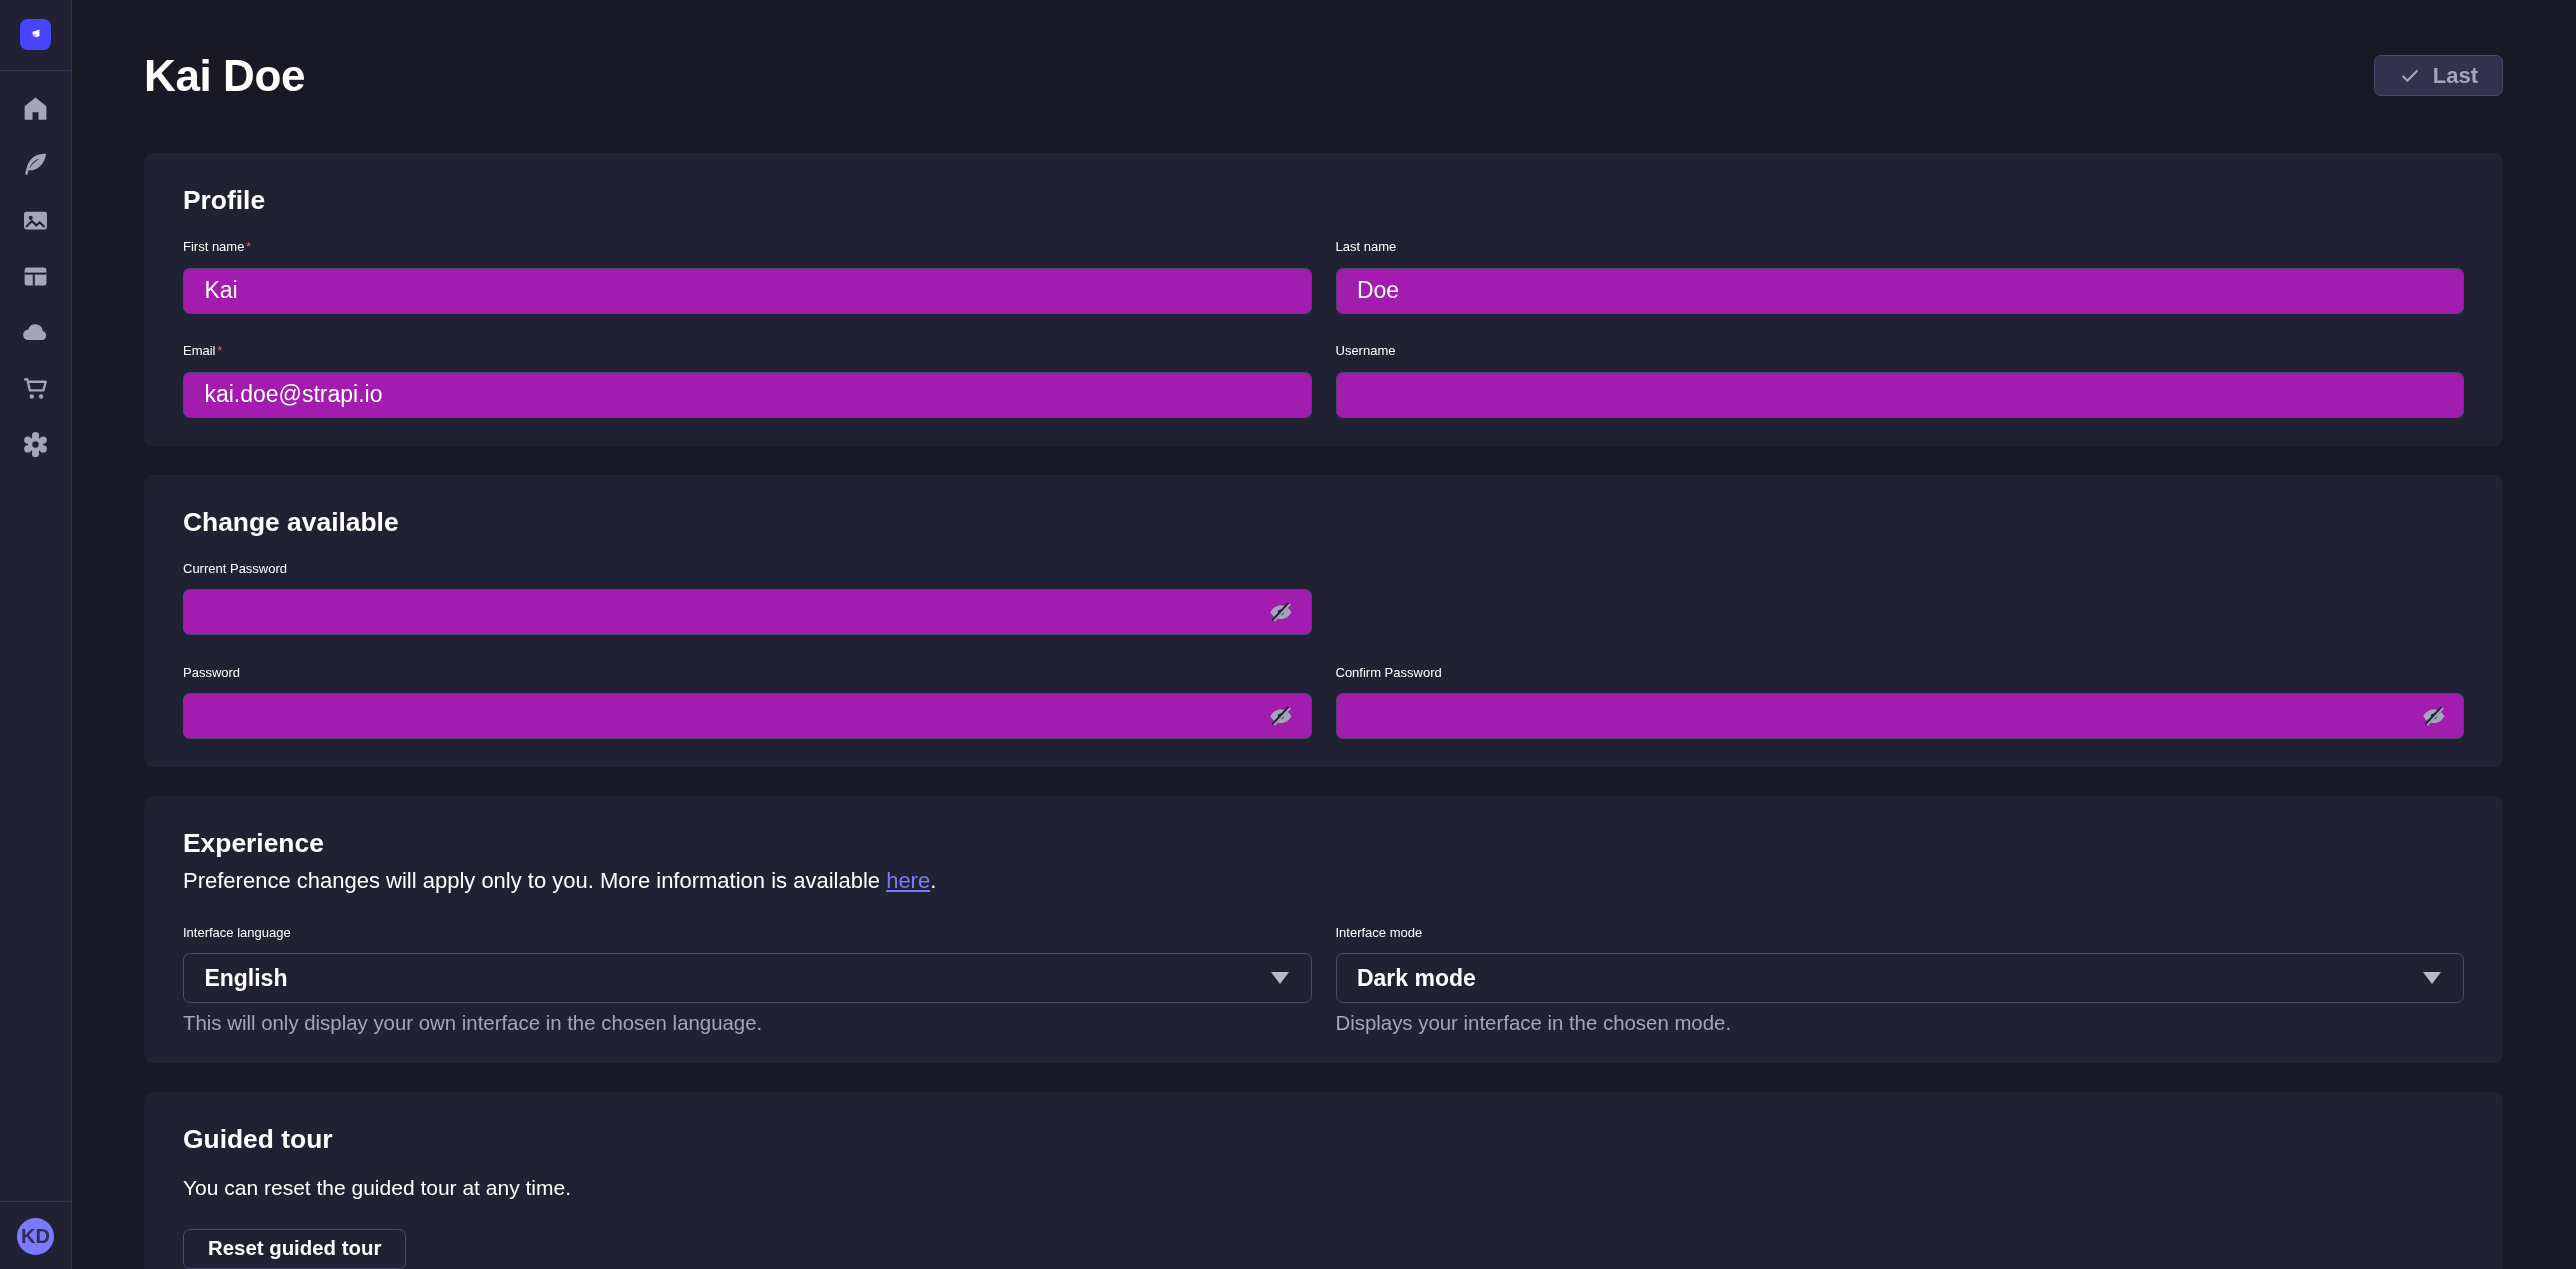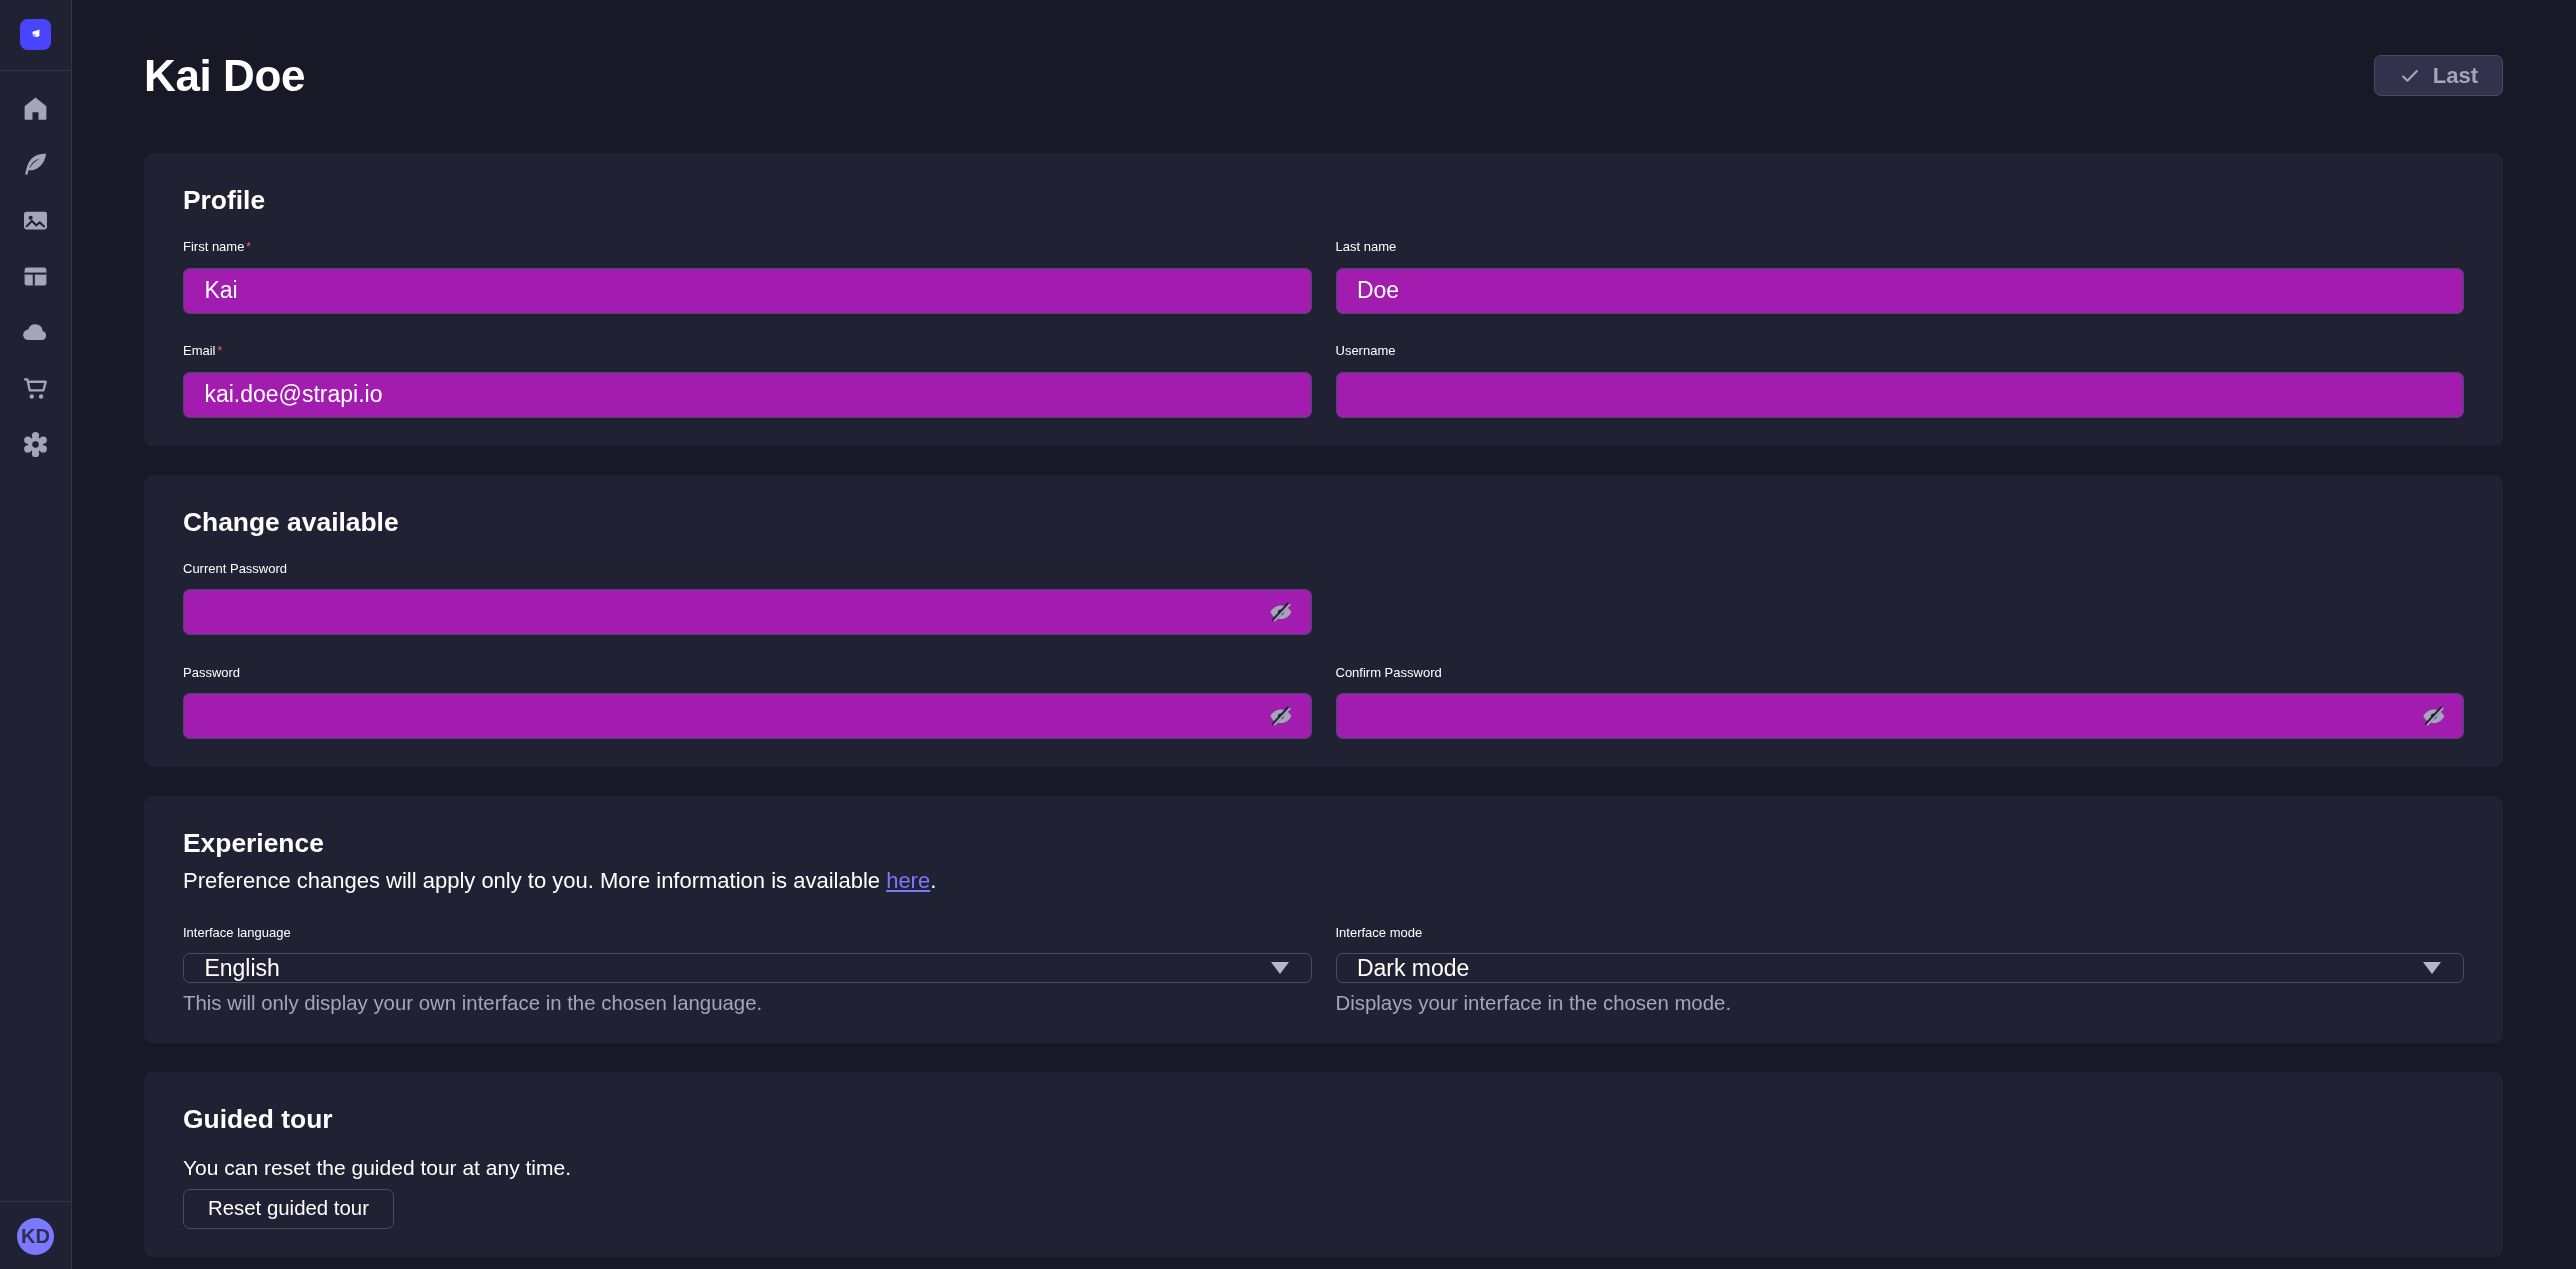--- a/index.html
+++ b/index.html
@@ -67,39 +67,39 @@
     background: #a21caf; border: 0.9px solid #4a4a6a; border-radius: 6.8px;
     color: #ffffff; font-size: 23px; padding: 0 20.4px;
     font-family: "Liberation Sans", sans-serif; outline: none;
   }
   .eye-btn {
     position: absolute; right: 12px; top: 50%; transform: translateY(-50%);
     width: 37px; height: 37px; background: none; border: none; cursor: pointer;
     display: flex; align-items: center; justify-content: center;
   }
   .select-box {
-    width: 100%; height: 30px;
+    width: 100%; height: 50px;
     background: #212134; border: 0.9px solid #4a4a6a; border-radius: 6.8px;
     display: flex; align-items: center; justify-content: space-between;
-    padding: 0 22px 0 20.4px; cursor: pointer;
+    padding: 0 22px 0 20.4px; cursor: pointer; font-weight: bold;
   }
   .select-box .sel-value { font-size: 23px; color: #ffffff; }
   .caret {
     width: 0; height: 0;
     border-left: 9.4px solid transparent; border-right: 9.4px solid transparent;
     border-top: 12px solid #b8b8c9;
   }
   .hint { font-size: 20.4px; color: #a5a5ba; margin-top: 8.5px; }
   .subtitle { font-size: 22px; margin-top: 6.8px; line-height: 29px; }
   .subtitle a { color: #7b79ff; text-decoration: underline; cursor: pointer; }
   .body-text { font-size: 21px; margin-top: 20px; line-height: 26.4px; }
   .reset-btn {
-    margin-top: 8px; height: 40px; padding: 0 24px;
+    margin-top: 28px; height: 40px; padding: 0 24px;
     background: transparent; border: 0.9px solid #4a4a6a; border-radius: 6.8px;
-    color: #ffffff; font-size: 20.4px; font-weight: 400; cursor: pointer;
+    color: #ffffff; font-size: 20.4px; font-weight: 700; cursor: pointer;
     font-family: "Liberation Sans", sans-serif;
   }
 </style>
 </head>
 <body>
 
 <aside class="sidebar">
   <button class="logo-btn">
     <span style="display:flex">
       <svg width="19" height="19" viewBox="0 0 24 24">

